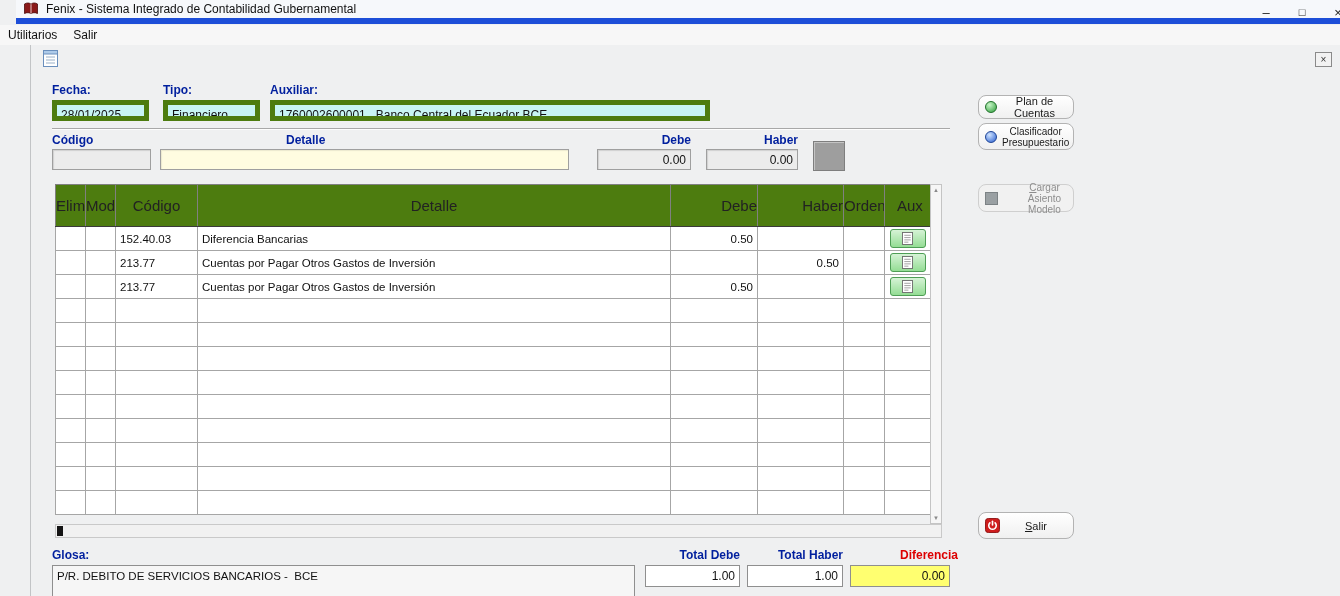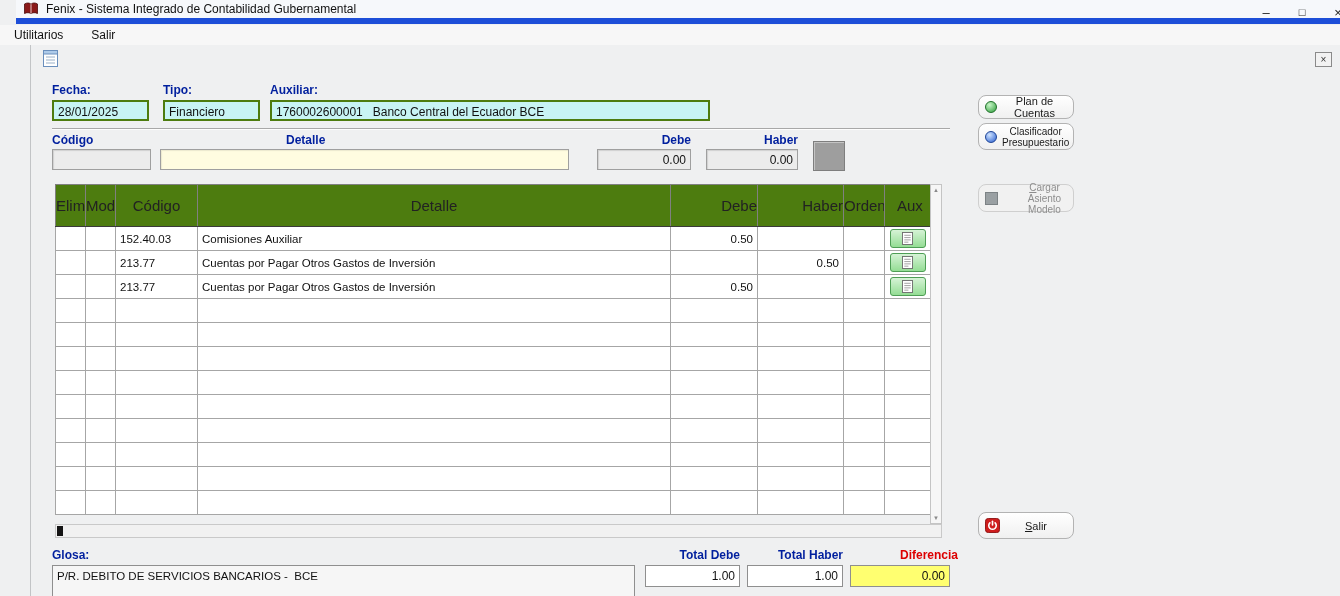--- a/index.html
+++ b/index.html
@@ -12,38 +12,38 @@
   .app-icon { margin-left:7px; display:flex; align-items:center; }
   .title { font-size:12px; color:#111; margin-left:7px; }
   .win-controls { position:absolute; right:0; top:0; height:24px; display:flex; }
   .win-btn { width:36px; height:24px; display:flex; align-items:center; justify-content:center;
              font-size:13px; color:#222; cursor:default; }
   .win-btn.max { font-size:11px; }
 
   
   .menubar { position:absolute; left:0; top:25px; width:1340px; height:20px; background:#f7f7f7;
              display:flex; align-items:center; font-size:12px; color:#111; }
-  .menu-item { padding:2px 14px; }
+  .menu-item { padding:2px 8px; }
   .menu-item:first-child { margin-left:0; }
 
   
   .client { position:absolute; left:0; top:45px; width:1340px; height:551px; background:#eff0f1; }
   .frame-line { position:absolute; left:30px; top:0; width:1px; height:551px; background:#c2c4c6; }
   .child-icon { position:absolute; left:43px; top:5px; }
   .child-close { position:absolute; left:1315px; top:7px; width:17px; height:15px; border:1px solid #8a8a8a;
                  background:#f2f2f2; display:flex; align-items:center; justify-content:center;
                  font-size:10px; color:#333; line-height:1; }
 
   
   .navy { position:absolute; color:var(--label-navy,#001f9e); font-weight:bold; font-size:12px; }
   .red-lb { color:var(--diferencia-red,#dd0000) !important; }
 
   
   .fld { position:absolute; font-size:12px; padding:2px 4px; line-height:16px; color:#111; overflow:hidden; white-space:nowrap; }
-  .cyan  { background:var(--cyan-field,#c8f4f4); border:2px solid #4d7c0f; }
+  .cyan  { background:var(--cyan-field,#c8f4f4); border:5px solid #4d7c0f; }
   .sunken{ background:#ececec; border:1px solid #9f9f9f; box-shadow:inset 1px 1px 1px rgba(0,0,0,.12); }
   .yellow{ background:var(--yellow-field,#fffce0); border:1px solid #9f9f9f; box-shadow:inset 1px 1px 1px rgba(0,0,0,.08); }
   .white { background:#f6f6f6; border:1px solid #8f8f8f; }
   .totalf{ background:#fff; border:1px solid #8f8f8f; }
   .dif   { background:var(--diferencia-bg,#ffff70); border:1px solid #8f8f8f; }
   .right { text-align:right; }
   .pre   { white-space:pre; }
 
   
   #lbl-fecha   { left:52px;  top:38px; }
@@ -186,21 +186,21 @@
             <th class="c5">Haber</th>
             <th class="c6">Ordenar</th>
             <th class="c7">Aux</th>
           </tr>
         </thead>
       <tbody>
           <tr>
             <td class="c0"></td>
             <td class="c1"></td>
             <td class="c2">152.40.03</td>
-            <td class="c3">Comisiones Auxiliar</td>
+            <td class="c3">Diferencia Bancarias</td>
             <td class="c4">0.50</td>
             <td class="c5"></td>
             <td class="c6"></td>
             <td class="c7">
               <div class="aux-btn">
                 <span style="display:flex">
                   <svg width="11" height="13" viewBox="0 0 12 14">
                     <rect x="0.5" y="0.5" width="11" height="13" fill="#fff" stroke="#6b6b6b"></rect>
                     <line x1="2.5" y1="3.5" x2="9.5" y2="3.5" stroke="#9a9a9a"></line>
                     <line x1="2.5" y1="6" x2="9.5" y2="6" stroke="#9a9a9a"></line>

